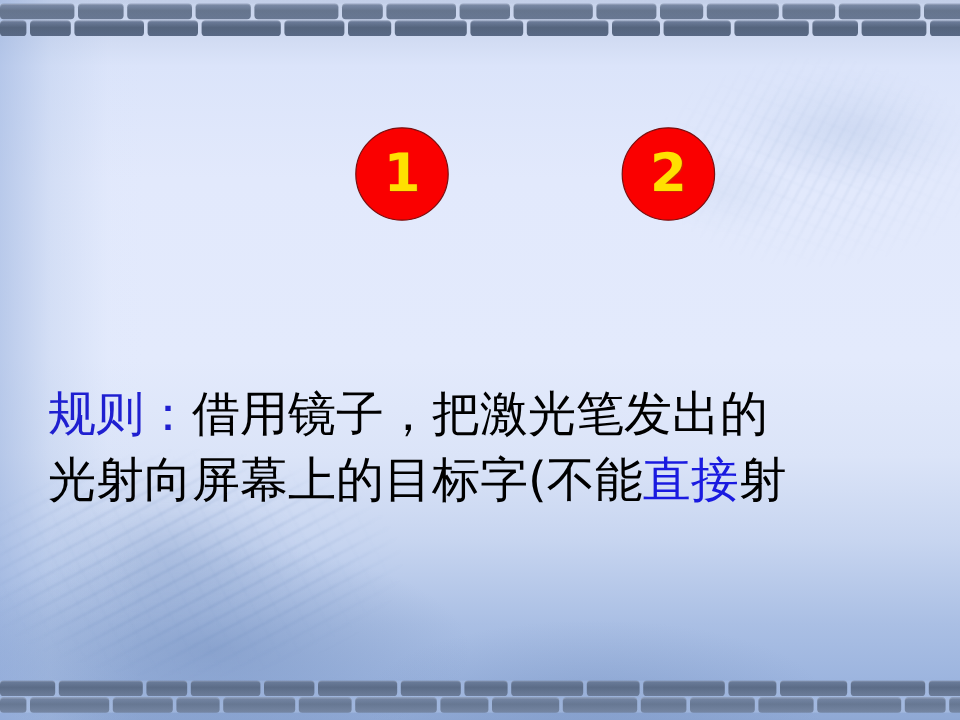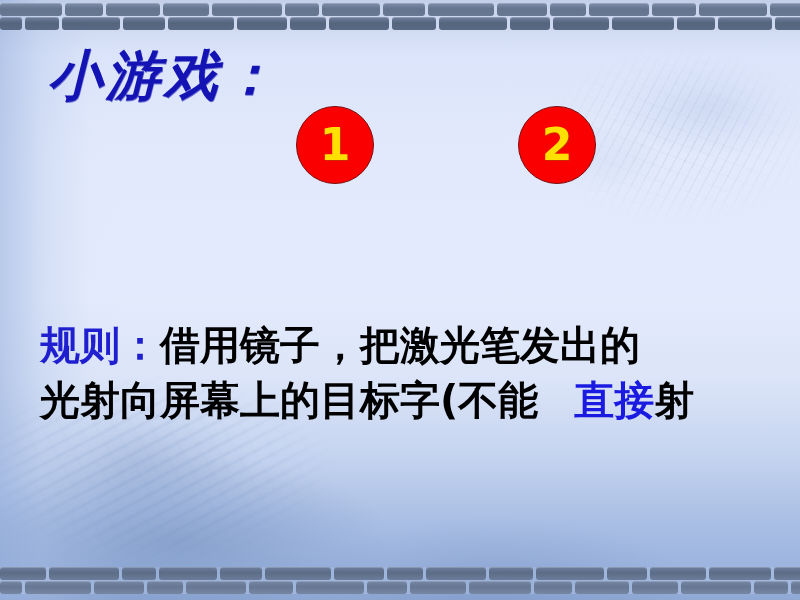--- a/index.html
+++ b/index.html
@@ -198,22 +198,22 @@
     top: 318px;
     width: 730px;
     font-family: "DejaVu Sans", "Liberation Sans", sans-serif;
     font-size: 40px;
     font-weight: normal;
     color: #000000;
     line-height: 1.38;
     letter-spacing: 0px;
   }
   .rules .lbl { color: #1f1fd0; }
-  .rules .hl  { color: #1a1ae0; margin-left: 36px; }
-  .rules .ln  { display: block; white-space: nowrap; font-weight: bold; }
+  .rules .hl  { color: #1a1ae0; }
+  .rules .ln  { display: block; white-space: nowrap; }
 </style>
 </head>
 <body>
 
 <div class="slide">
 
   <div class="bg-base"></div>
   <div class="bg-left-wash"></div>
   <div class="wm-topright"></div>
   <div class="wm-bottom-haze"></div>
@@ -290,21 +290,20 @@
         <div class="brick" style="width: 38px;"></div>
         <div class="brick" style="width: 54px;"></div>
         <div class="brick" style="width: 46px;"></div>
         <div class="brick" style="width: 70px;"></div>
         <div class="brick" style="width: 34px;"></div>
         <div class="brick" style="width: 58px;"></div>
       </div>
     <div class="brick-veil"></div>
   </div>
 
-  <div class="title">小游戏：</div>
 
   <div class="circle circle-1">
     <span class="num">1</span>
   </div>
   <div class="circle circle-2">
     <span class="num">2</span>
   </div>
 
   <div class="rules">
     <span class="ln"><span class="lbl">规则：</span><span>借用镜子，把激光笔发出的</span></span>

